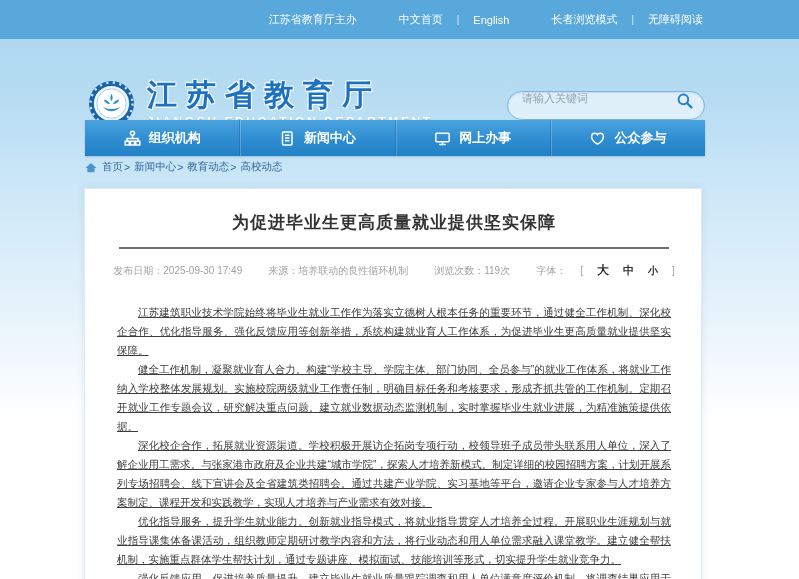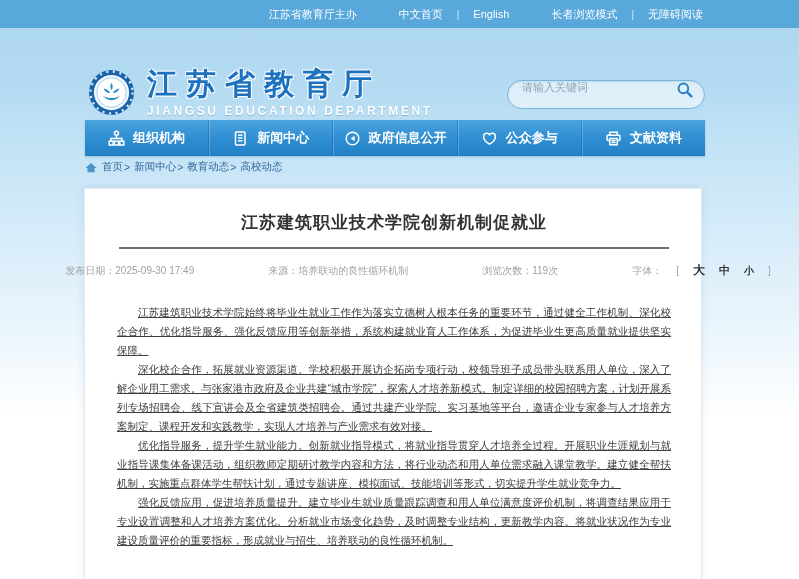--- a/index.html
+++ b/index.html
@@ -5,21 +5,21 @@
   * { margin:0; padding:0; box-sizing:border-box; }
   html,body { width:799px; height:579px; overflow:hidden; }
   body {
     font-family:"Liberation Sans","DejaVu Sans",sans-serif;
     background:linear-gradient(180deg,#abd5ef 0%,#b4dbf2 15%,#c9e6f7 30%,#e8f4fc 55%,#ffffff 72%,#ffffff 100%);
     position:relative; color:#333;
   }
 
   
   .topbar {
-    height:28px; background:#58a8db;
+    height:39px; background:#58a8db;
     display:flex; align-items:center; justify-content:flex-end;
     padding-right:96px; gap:14px;
   }
   .topbar a { color:#fff; font-size:11px; text-decoration:none; white-space:nowrap; cursor:pointer; }
   .topbar .sep { color:rgba(255,255,255,.75); font-size:10px; }
   .topbar .gap { width:14px; }
 
   
   .header { height:92px; position:relative;margin-top:28px; }
   .brand { position:absolute; left:88px; top:10px; display:flex; align-items:flex-start; }
@@ -77,21 +77,21 @@
     background:#fff; border:1px solid #e3e9ee; border-bottom:none;
     box-shadow:0 0 7px rgba(90,140,180,.18);
     padding:22px 30px 0 32px;
   }
   .article-title { text-align:center; font-size:17px; font-weight:bold; color:#333; letter-spacing:1px; }
   .title-rule { border:none; border-top:2px solid #6e6e6e; margin:13px 2px 0 2px; }
   .meta {
     margin-top:13px; display:flex; justify-content:center; align-items:baseline; gap:26px;
     font-size:10px; color:#a2a2a2; white-space:nowrap;
   }
-  .meta .grp { display:flex; align-items:baseline;margin-left:48px; }
+  .meta .grp { display:flex; align-items:baseline; }
   .fontsize { display:flex; align-items:baseline; gap:14px; }
   .fontsize .fbig   { font-size:12px; font-weight:bold; color:#333; cursor:pointer; }
   .fontsize .fmid   { font-size:11px; font-weight:bold; color:#333; cursor:pointer; }
   .fontsize .fsmall { font-size:10px; font-weight:bold; color:#333; cursor:pointer; }
   .body-text { margin-top:24px; }
   .body-text p {
     font-size:10.5px; line-height:19px; color:#3d3d3d;
     text-indent:2em; text-align:justify;text-decoration:underline;
   }
 </style>
@@ -150,57 +150,48 @@
   </div>
   <div class="nav-item">
     <svg class="nicon" viewBox="0 0 17 17" fill="none" stroke="#fff" stroke-width="1.5">
       <rect x="3.5" y="2" width="9.5" height="13" rx="1"></rect>
       <path d="M6 5.2h4.5M6 8h4.5M6 10.8h4.5"></path>
     </svg>
     <span class="nlabel">新闻中心</span>
   </div>
   <div class="nav-item">
     <svg class="nicon" viewBox="0 0 17 17" fill="none" stroke="#fff" stroke-width="1.5">
-      <circle cx="8.5" cy="8.5" r="6.3"></circle>
-      <path d="M10.6 5.8L6.6 8.5l4 2.7z" fill="#fff" stroke="none"></path>
-    </svg>
-    <span class="nlabel">政府信息公开</span>
+      <rect x="1.8" y="3.2" width="13.4" height="8.6" rx="1"></rect>
+      <path d="M8.5 11.8v2.4M5.2 14.6h6.6"></path>
+    </svg>
+    <span class="nlabel">网上办事</span>
   </div>
   <div class="nav-item">
     <svg class="nicon" viewBox="0 0 17 17" fill="none" stroke="#fff" stroke-width="1.5">
       <path d="M8.5 14.2S2.6 10.6 2.6 6.7C2.6 4.8 4 3.2 5.9 3.2c1.1 0 2.1.5 2.6 1.4.5-.9 1.5-1.4 2.6-1.4 1.9 0 3.3 1.6 3.3 3.5 0 3.9-5.9 7.5-5.9 7.5z"></path>
     </svg>
     <span class="nlabel">公众参与</span>
-  </div>
-  <div class="nav-item">
-    <svg class="nicon" viewBox="0 0 17 17" fill="none" stroke="#fff" stroke-width="1.5">
-      <path d="M4.8 5.2V2.2h7.4v3"></path>
-      <rect x="2" y="5.2" width="13" height="5.2" rx="1"></rect>
-      <path d="M4.8 8.4h7.4v6.4H4.8z" fill="#2e8cd0"></path>
-      <path d="M6.5 10.6h4M6.5 12.6h4"></path>
-    </svg>
-    <span class="nlabel">文献资料</span>
   </div>
 </div>
 
 <div class="breadcrumb">
   <svg class="hicon" viewBox="0 0 12 11">
     <path d="M0.5 6L6 1l5.5 5H9.6v4.2H2.4V6z" fill="#4a96cc"></path>
   </svg>
   <a>首页</a>
   <span class="bsep">&gt;</span>
   <a>新闻中心</a>
   <span class="bsep">&gt;</span>
   <a>教育动态</a>
   <span class="bsep">&gt;</span>
   <a>高校动态</a>
 </div>
 
 <div class="card">
-  <h1 class="article-title">江苏建筑职业技术学院创新机制促就业</h1>
+  <h1 class="article-title">为促进毕业生更高质量就业提供坚实保障</h1>
   <hr class="title-rule">
 
   <div class="meta">
     <span class="grp">
       <span>发布日期：</span>
       <span>2025-09-30 17:49</span>
     </span>
     <span class="grp">
       <span>来源：</span>
       <span>培养联动的良性循环机制</span>
@@ -214,17 +205,18 @@
       <span>[</span>
       <a class="fbig">大</a>
       <a class="fmid">中</a>
       <a class="fsmall">小</a>
       <span>]</span>
     </span>
   </div>
 
   <div class="body-text">
     <p>江苏建筑职业技术学院始终将毕业生就业工作作为落实立德树人根本任务的重要环节，通过健全工作机制、深化校企合作、优化指导服务、强化反馈应用等创新举措，系统构建就业育人工作体系，为促进毕业生更高质量就业提供坚实保障。</p>
+    <p>健全工作机制，凝聚就业育人合力。构建“学校主导、学院主体、部门协同、全员参与”的就业工作体系，将就业工作纳入学校整体发展规划。实施校院两级就业工作责任制，明确目标任务和考核要求，形成齐抓共管的工作机制。定期召开就业工作专题会议，研究解决重点问题。建立就业数据动态监测机制，实时掌握毕业生就业进展，为精准施策提供依据。</p>
     <p>深化校企合作，拓展就业资源渠道。学校积极开展访企拓岗专项行动，校领导班子成员带头联系用人单位，深入了解企业用工需求。与张家港市政府及企业共建“城市学院”，探索人才培养新模式。制定详细的校园招聘方案，计划开展系列专场招聘会、线下宣讲会及全省建筑类招聘会。通过共建产业学院、实习基地等平台，邀请企业专家参与人才培养方案制定、课程开发和实践教学，实现人才培养与产业需求有效对接。</p>
     <p>优化指导服务，提升学生就业能力。创新就业指导模式，将就业指导贯穿人才培养全过程。开展职业生涯规划与就业指导课集体备课活动，组织教师定期研讨教学内容和方法，将行业动态和用人单位需求融入课堂教学。建立健全帮扶机制，实施重点群体学生帮扶计划，通过专题讲座、模拟面试、技能培训等形式，切实提升学生就业竞争力。</p>
     <p>强化反馈应用，促进培养质量提升。建立毕业生就业质量跟踪调查和用人单位满意度评价机制，将调查结果应用于专业设置调整和人才培养方案优化。分析就业市场变化趋势，及时调整专业结构，更新教学内容。将就业状况作为专业建设质量评价的重要指标，形成就业与招生、培养联动的良性循环机制。</p>
   </div>
 </div>
 
 </body></html>

